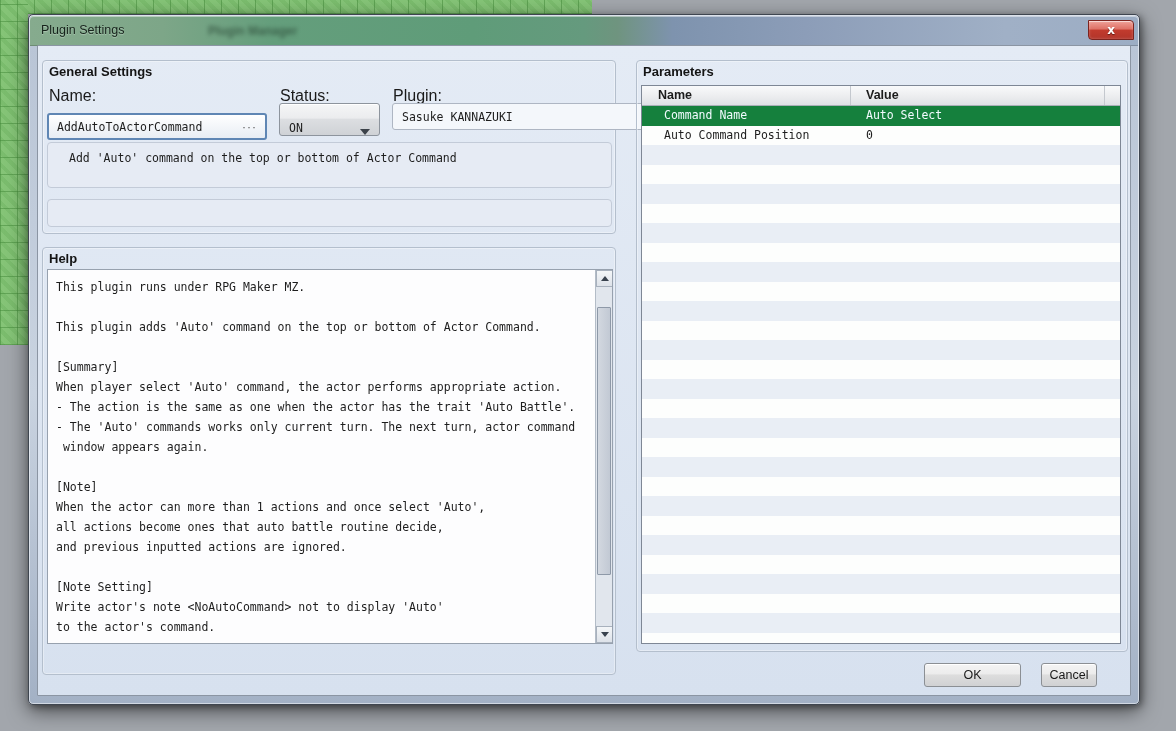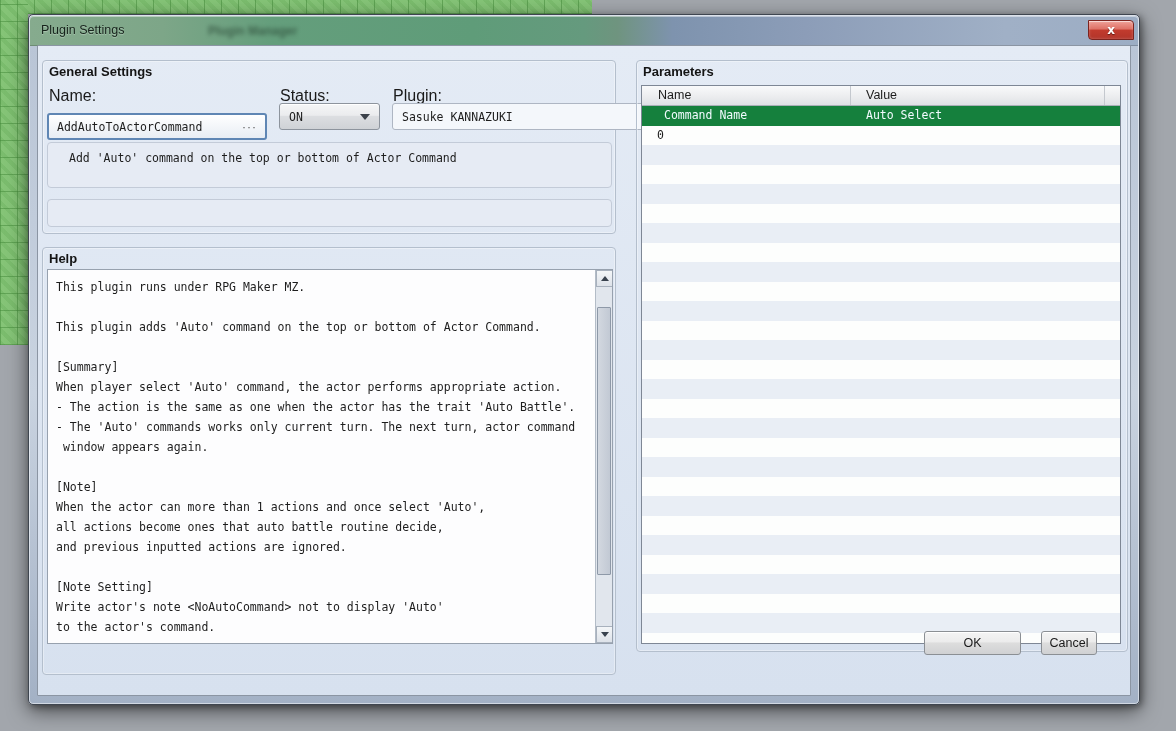--- a/index.html
+++ b/index.html
@@ -72,24 +72,24 @@
   .mono { font-family:"DejaVu Sans Mono", monospace; font-size:11.5px; color:#1d1d1d; }
 
   .name-field {
     position:absolute; left:4px; top:52px; width:220px; height:27px;
     border:2px solid #5f86b4; border-radius:3px;
     background:linear-gradient(#ffffff, #e8edf4);
     display:flex; align-items:center; padding:0 8px;
   }
   .name-field .browse { margin-left:auto; color:#555; font-size:12px; letter-spacing:1px; cursor:pointer; }
   .combo {
-    position:absolute; left:236px; top:42px; width:101px; height:27px;
+    position:absolute; left:236px; top:42px; width:101px; height:33px;
     border:1px solid #8d949d; border-radius:3px;
     background:linear-gradient(#f5f6f7, #ebecee 45%, #dcdee1 50%, #cfd2d6);
-    display:flex; align-items:center; padding:0 9px; cursor:pointer;
+    display:flex; align-items:flex-end; padding:0 9px; cursor:pointer;
     box-shadow:inset 0 1px 0 #fff;
   }
   .combo-arrow {
     margin-left:auto; width:0; height:0;
     border-left:5px solid transparent; border-right:5px solid transparent;
     border-top:6px solid #3c424a;
   }
   .author-field {
     position:absolute; left:349px; top:42px; width:252px; height:27px;
     border:1px solid #aeb6c3; border-radius:3px; background:#f4f7fb;
@@ -131,37 +131,37 @@
     border:1px solid #8e99a8; border-radius:1px;
     background:linear-gradient(to right,#d3d8e0,#c2c9d4);
     cursor:pointer;
   }
 
   
   .ptable {
     position:absolute; left:4px; top:24px; width:480px; height:559px;
     border:1px solid #7e8795; background:#fdfefd; overflow:hidden;
   }
-  .phead { display:flex; height:20px; background:linear-gradient(#f9fafb,#ecedef 55%,#dfe1e5); border-bottom:1px solid #a9afb7; }
+  .phead { display:flex; height:20px; background:linear-gradient(#f9fafb,#ecedef 55%,#dfe1e5); border-bottom:1px solid #a9afb7;font-weight:bold; }
   .phcell { font-size:12.5px; color:#1c1c1c; line-height:19px; border-right:1px solid #c4c8ce; }
   .phcell.c-name { width:209px; padding-left:16px; }
   .phcell.c-value { width:254px; padding-left:15px; }
   .phcell.c-extra { flex:1; border-right:none; }
   .prow { display:flex; height:19.5px; }
   .prow.stripe { background:#e9eef5; }
   .prow.white { background:#fdfefd; }
   .prow.selected { background:#15803d; }
   .prow.selected .pcell { color:#f2fbff; }
   .pcell { font-family:"DejaVu Sans Mono", monospace; font-size:11.5px; line-height:19.5px; color:#1d1d1d; overflow:hidden; white-space:nowrap; }
   .pcell.name { width:209px; padding-left:22px; }
   .pcell.value { width:255px; padding-left:15px; }
 
   
   .btn {
-    position:absolute; top:585px; height:24px;
+    position:absolute; top:617px; height:24px;
     border:1px solid #8b8f94; border-radius:3px;
     background:linear-gradient(#f4f4f4,#ececec 45%,#dddddd 50%,#d0d1d3);
     box-shadow:inset 0 1px 0 #fff;
     font-size:12.5px; color:#1a1a1a; text-align:center; line-height:22px; cursor:pointer;
   }
   .btn-ok { left:886px; width:97px; }
   .btn-cancel { left:1003px; width:56px; }
 </style>
 </head>
 <body>
@@ -238,20 +238,21 @@
           <div class="phcell c-name">Name</div>
           <div class="phcell c-value">Value</div>
           <div class="phcell c-extra"></div>
         </div>
         <div>
             <div class="prow stripe selected">
               <div class="pcell name">Command Name</div>
               <div class="pcell value">Auto Select</div>
             </div>
             <div class="prow white">
+              <div class="pcell name">Auto Command Position</div>
               <div class="pcell value">0</div>
             </div>
             <div class="prow stripe">
               <div class="pcell name"></div>
               <div class="pcell value"></div>
             </div>
             <div class="prow white">
               <div class="pcell name"></div>
               <div class="pcell value"></div>
             </div>

